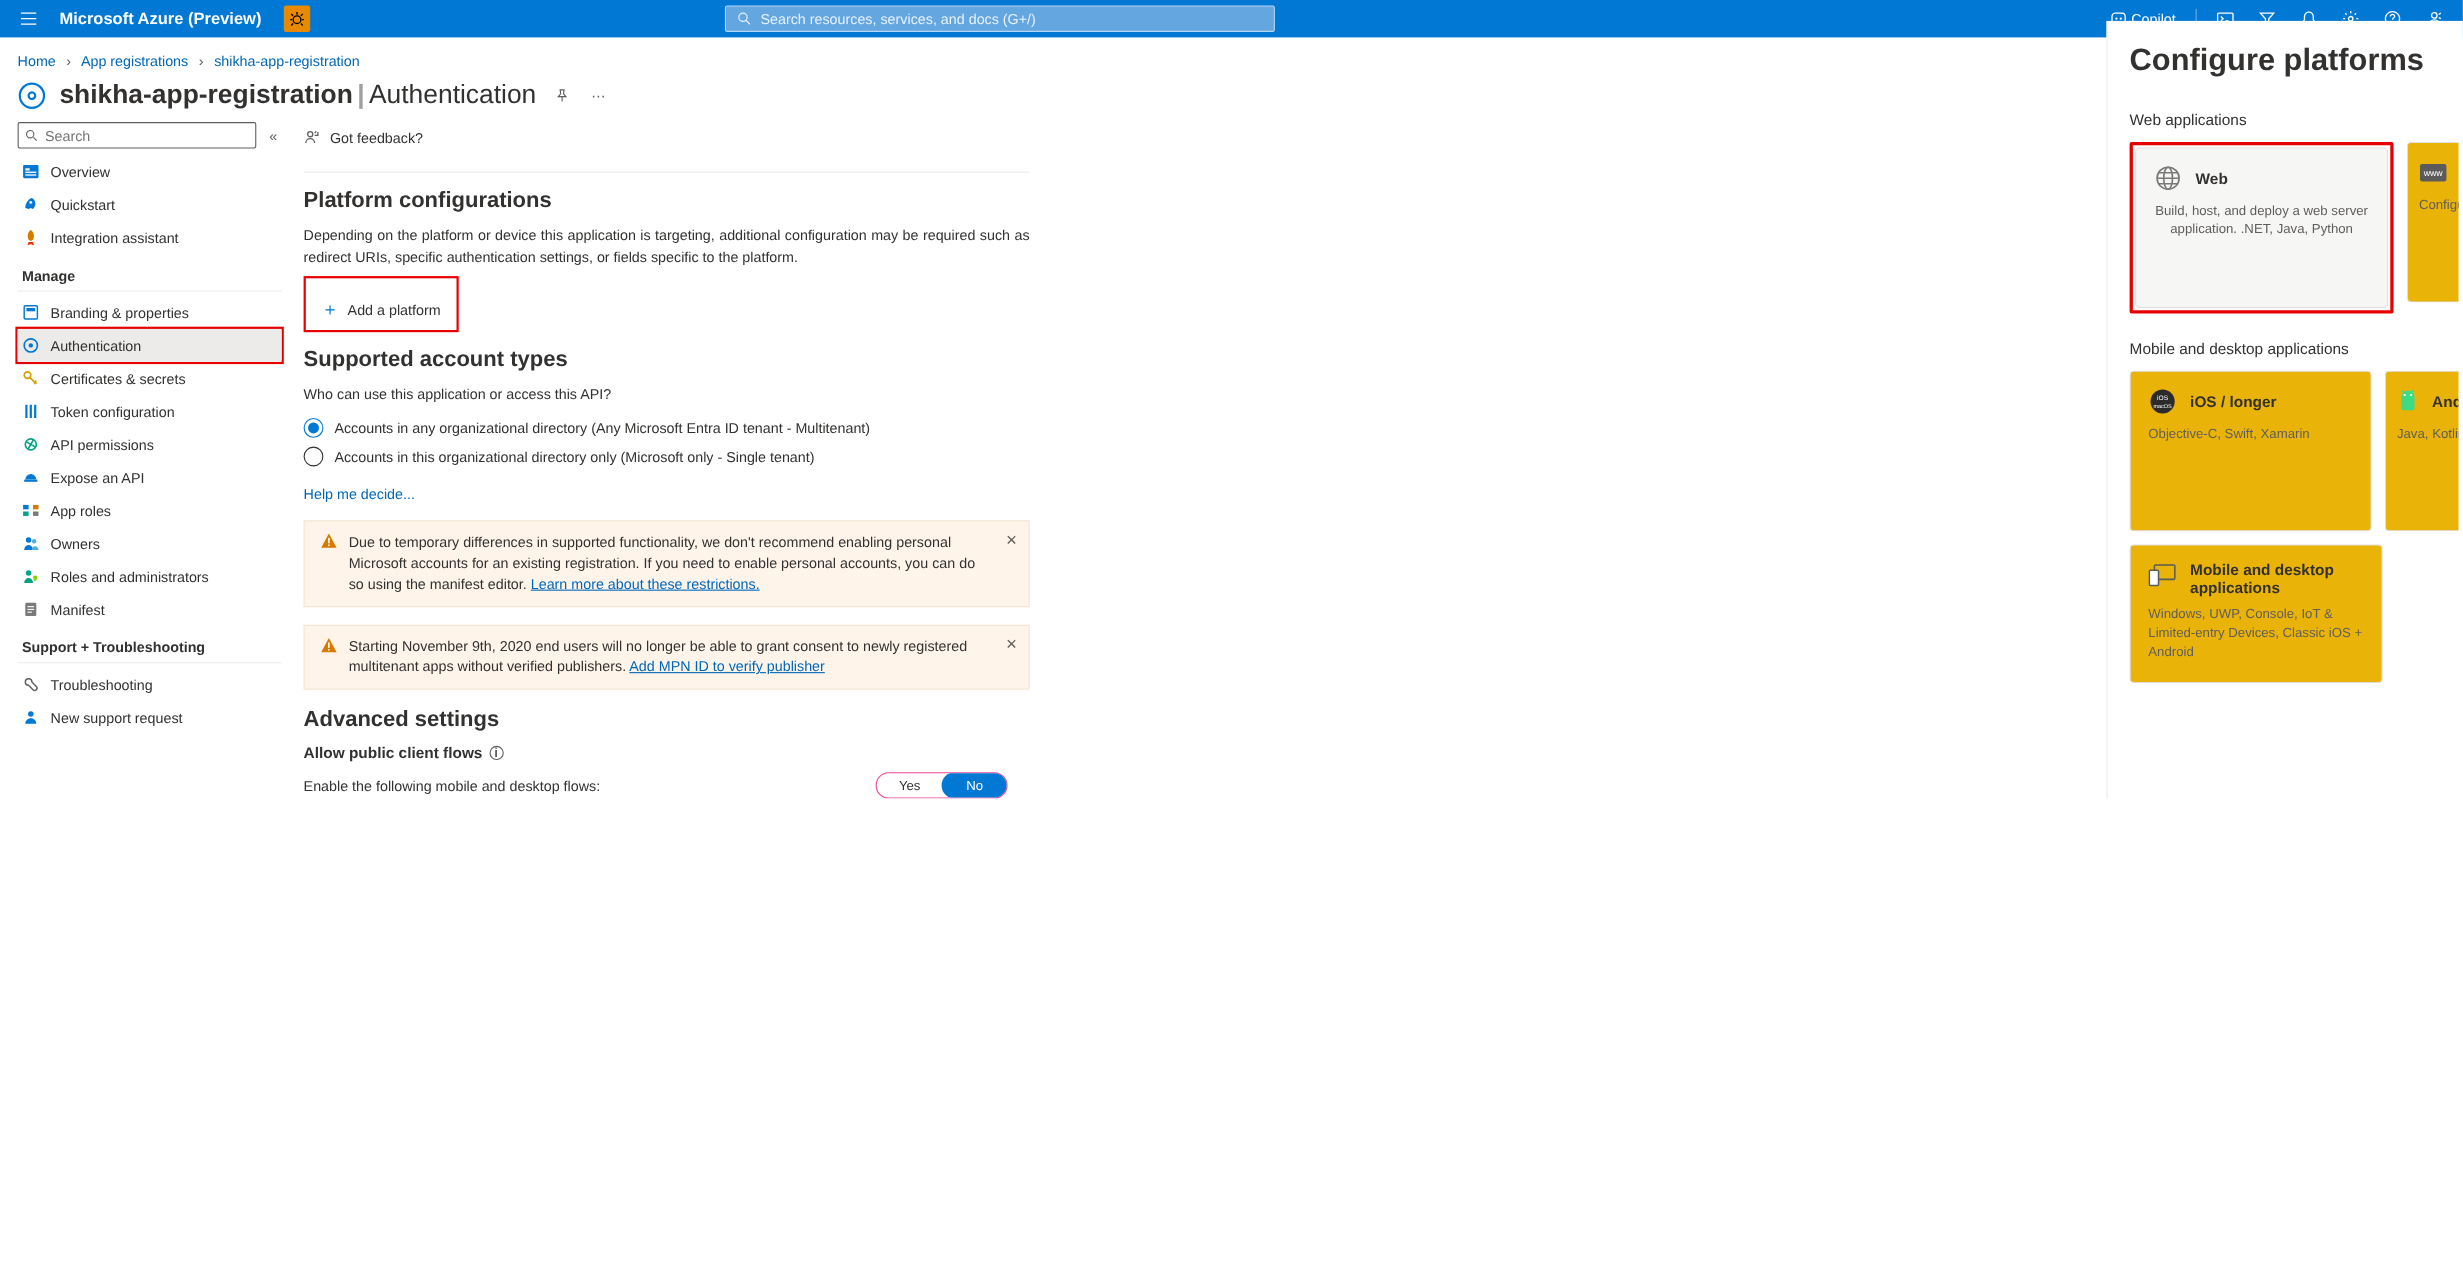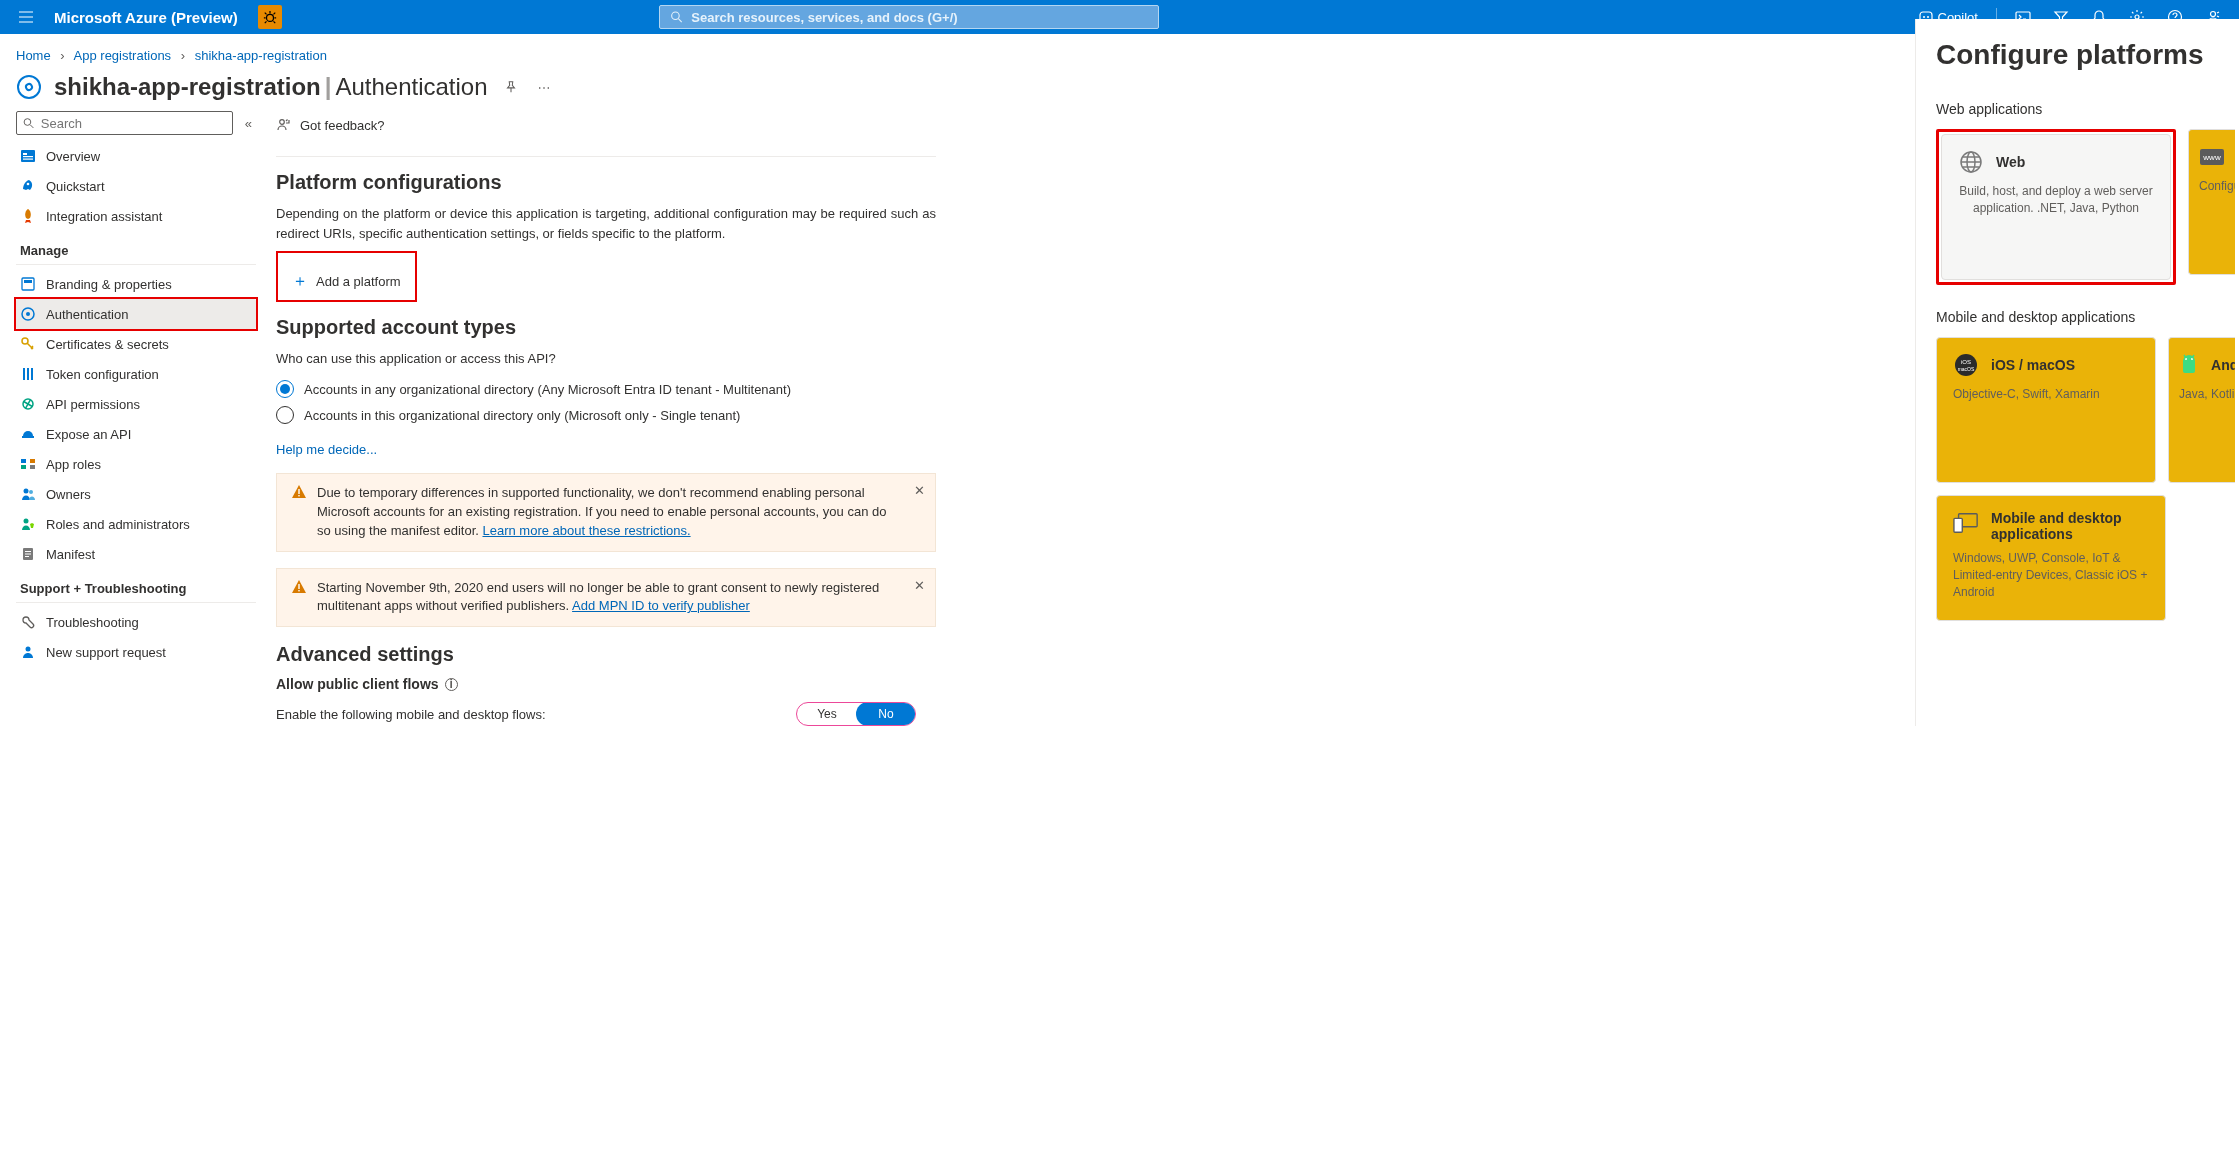--- a/index.html
+++ b/index.html
@@ -4,21 +4,21 @@
 <style>
   * { box-sizing: border-box; margin: 0; padding: 0; }
   body { font-family: "Segoe UI", Arial, sans-serif; font-size: 13px; color: #323130; background: #fff; overflow-x: hidden; }
   
   
   .topbar { background: #0078d4; color: #fff; height: 34px; display: flex; align-items: center; padding: 0 8px; }
   .topbar .hamburger { padding: 6px 10px; cursor: pointer; }
   .topbar .brand { font-weight: 600; font-size: 15px; margin-left: 10px; }
   .topbar .bug { background: #e88a00; width: 24px; height: 24px; margin-left: 20px; display:flex;align-items:center;justify-content:center;border-radius:2px;}
   .topbar .search { flex: 0 0 500px; margin: 0 auto; background: #64a6e0; border-radius: 2px; height: 24px; display: flex; align-items: center; padding: 0 10px; color: #e6f2fb; border:1px solid #b3d6f2;}
-  .topbar .search input { background: transparent; border: none; color: #0c4a6e; font-size: 13px; width: 100%; outline:none;font-weight:bold;}
+  .topbar .search input { background: transparent; border: none; color: #0c4a6e; font-size: 13px; width: 100%; outline:none;}
   .topbar .search input::placeholder{color:#e6f2fb;}
   .topbar .right-icons { display: flex; gap: 14px; align-items: center; margin-left:auto; padding-right:6px;}
   .topbar .right-icons .ic { padding: 4px; cursor:pointer; display:flex;align-items:center;gap:4px;}
   .topbar .divider-v{width:1px;height:18px;background:#ffffff66;}
   
   
   .breadcrumb { padding: 14px 16px 8px; font-size: 13px; }
   .breadcrumb a { color: #0067b8; text-decoration: none; }
   .breadcrumb .sep { color: #605e5c; margin: 0 6px; }
   
@@ -472,21 +472,21 @@
     <div class="cards-row">
       <div class="card">
         <div class="card-h">
           <span class="ic">
               <svg width="26" height="26" viewBox="0 0 26 26">
                 <circle cx="13" cy="13" r="11" fill="#2b2b2b"></circle>
                 <text x="13" y="12" font-size="6" fill="#fff" text-anchor="middle">iOS</text>
                 <text x="13" y="19" font-size="5" fill="#fff" text-anchor="middle">macOS</text>
               </svg>
             </span>
-          <span class="card-title">iOS / macOS</span>
+          <span class="card-title">iOS / longer</span>
         </div>
         <div class="card-desc">Objective-C, Swift, Xamarin</div>
       </div>
       <div class="card partial">
         <div class="card-h">
           <span class="ic">
               <svg width="20" height="24" viewBox="0 0 20 24">
                 <path fill="#3ddc84" d="M4 8a6 6 0 0112 0v10a2 2 0 01-2 2H6a2 2 0 01-2-2z"></path>
                 <circle cx="7" cy="6" r="1" fill="#fff"></circle>
                 <circle cx="13" cy="6" r="1" fill="#fff"></circle>

